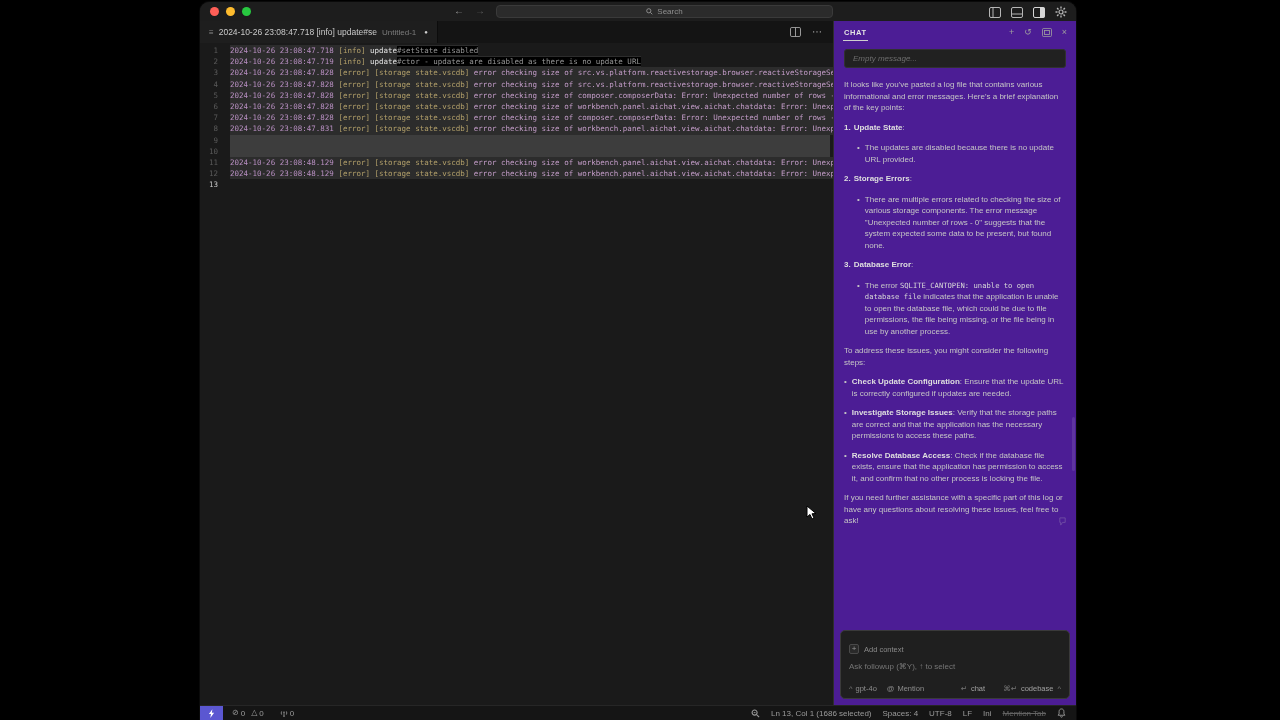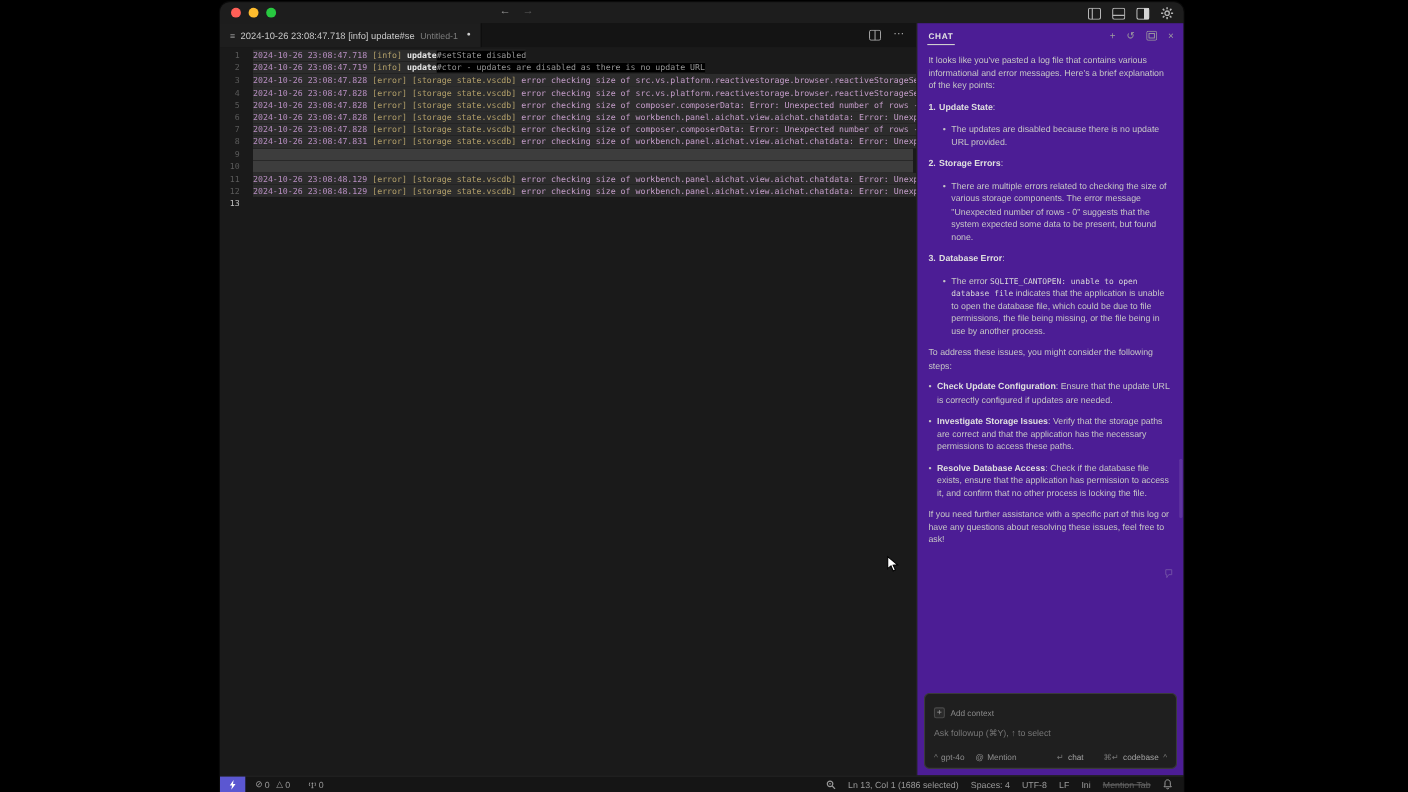--- a/index.html
+++ b/index.html
@@ -39,21 +39,21 @@
     font-size:7.5px;position:relative;overflow:hidden}
   .code-line{display:flex;height:11.2px;line-height:11.2px}
   .gutter{width:30px;flex:none;text-align:right;padding-right:12px;color:#5a5a5a}
   .code-line.active .gutter{color:#c5c5c5}
   .codewrap{flex:1;display:flex;overflow:hidden;padding-right:3px;min-width:0}
   .selwrap{white-space:pre;flex:none}
   .code-line.selected .selwrap{background:#2c2c2c}
   .trail{flex:1;background:#3d3d3d}
   .tk-ts{color:#b88fc2}
   .tk-tag{color:#b3a06a}
-  .tk-strong{color:#e6e6e6;font-weight:bold}
+  .tk-strong{color:#e6e6e6;font-weight:normal}
   .tk-dimhl{color:#979797;background:#000000}
   .tk-msg{color:#c49dc9}
 
   
   .chat{flex:1;background:#4c1d95;display:flex;flex-direction:column;min-width:0}
   .chat-header{height:22px;display:flex;align-items:center;padding:0 9px;flex:none}
   .chat-tab{font-size:7.5px;font-weight:bold;letter-spacing:.6px;color:#e3e3e3;
     border-bottom:1px solid #cfcfcf;padding:4px 1px 3px}
   .chat-header-icons{margin-left:auto;display:flex;gap:10px;align-items:center;color:#9f9f9f}
   .chat-header-icons .g{font-size:9px;line-height:9px}
@@ -107,20 +107,27 @@
   <div class="titlebar">
     <div class="lights">
       <span class="light" style="background:#ff5f57"></span>
       <span class="light" style="background:#febc2e"></span>
       <span class="light" style="background:#28c840"></span>
     </div>
     <div class="nav">
       <span class="back">←</span>
       <span class="fwd">→</span>
     </div>
+    <div class="searchbox">
+      <svg width="7" height="7" viewBox="0 0 10 10">
+        <circle cx="4" cy="4" r="3" fill="none" stroke="#8f8f8f" stroke-width="1.4"></circle>
+        <line x1="6.3" y1="6.3" x2="9" y2="9" stroke="#8f8f8f" stroke-width="1.4"></line>
+      </svg>
+      <span>Search</span>
+    </div>
     <div class="title-icons">
       <svg width="12" height="11" viewBox="0 0 12 11">
         <rect x="0.5" y="0.5" width="11" height="10" rx="1.5" fill="none" stroke="#b6b6b6"></rect>
         <line x1="4" y1="0.5" x2="4" y2="10.5" stroke="#b6b6b6"></line>
       </svg>
       <svg width="12" height="11" viewBox="0 0 12 11">
         <rect x="0.5" y="0.5" width="11" height="10" rx="1.5" fill="none" stroke="#b6b6b6"></rect>
         <line x1="0.5" y1="7" x2="11.5" y2="7" stroke="#b6b6b6"></line>
       </svg>
       <svg width="12" height="11" viewBox="0 0 12 11">
@@ -254,20 +261,23 @@
           <span class="g">↺</span>
           <svg width="10" height="9" viewBox="0 0 12 11">
             <rect x="0.5" y="0.5" width="11" height="10" rx="1.5" fill="none" stroke="#9f9f9f"></rect>
             <rect x="3" y="3" width="6" height="5" fill="none" stroke="#9f9f9f"></rect>
           </svg>
           <span class="g">×</span>
         </span>
       </div>
 
       <div class="chat-body">
+        <div class="empty-input">
+          <span>Empty message...</span>
+        </div>
         <div class="msg">
             <div class="blk blk-p"><span class="blk-body"><span>It looks like you've pasted a log file that contains various informational and error messages. Here's a brief explanation of the key points:</span></span></div>
             <div class="blk blk-num">
               <span class="marker seg-b">1.</span>
               <span class="blk-body"><span class="seg-b">Update State</span><span>:</span></span>
             </div>
             <div class="blk blk-bullet indent">
               <span class="marker">•</span>
               <span class="blk-body"><span>The updates are disabled because there is no update URL provided.</span></span>
             </div>

